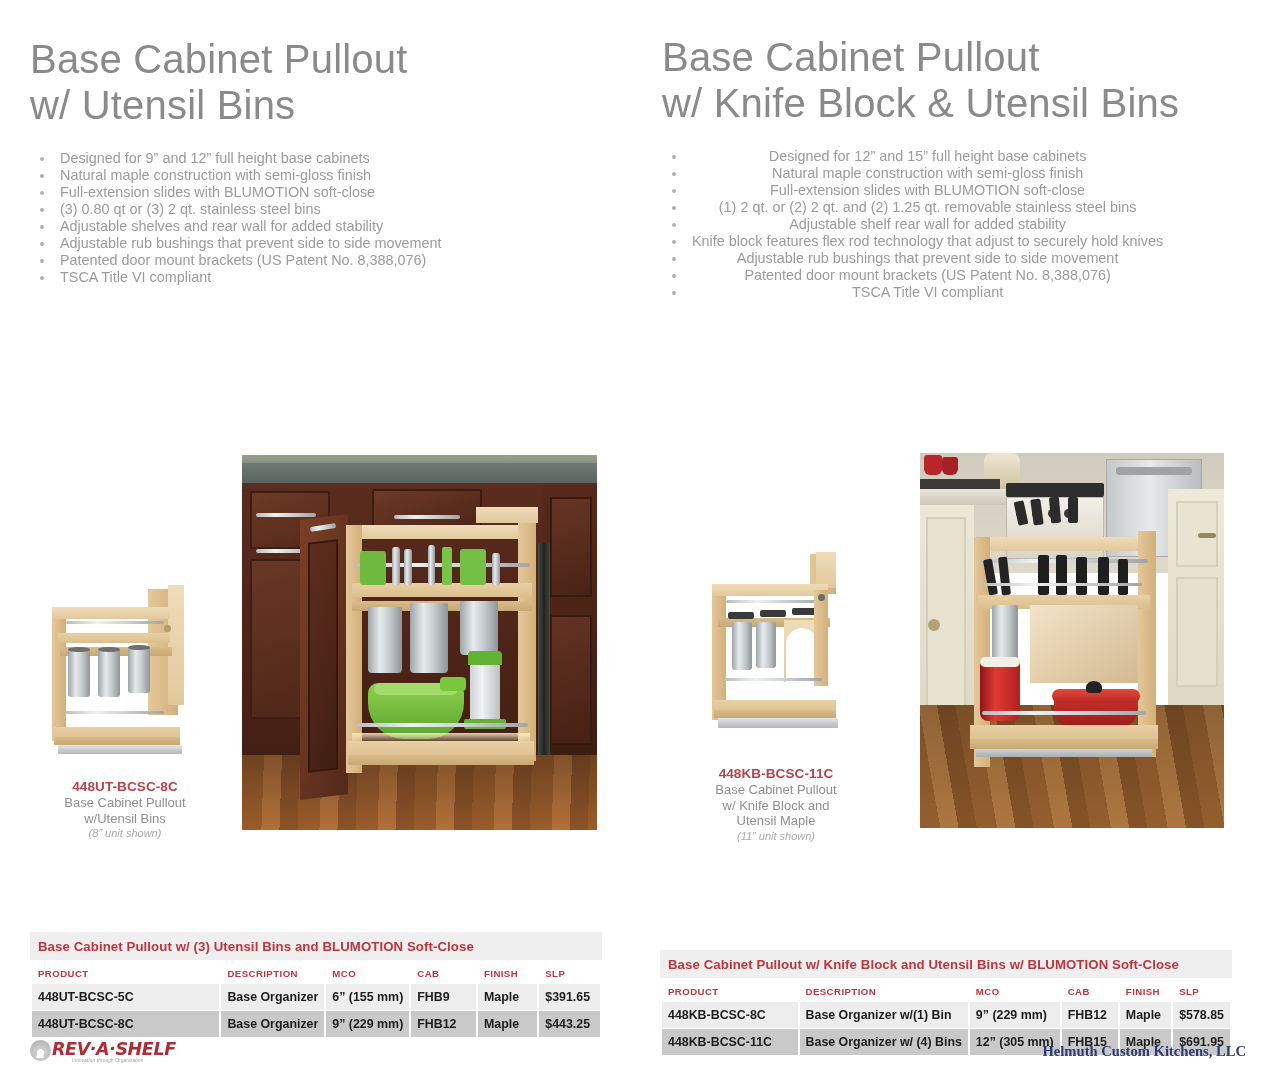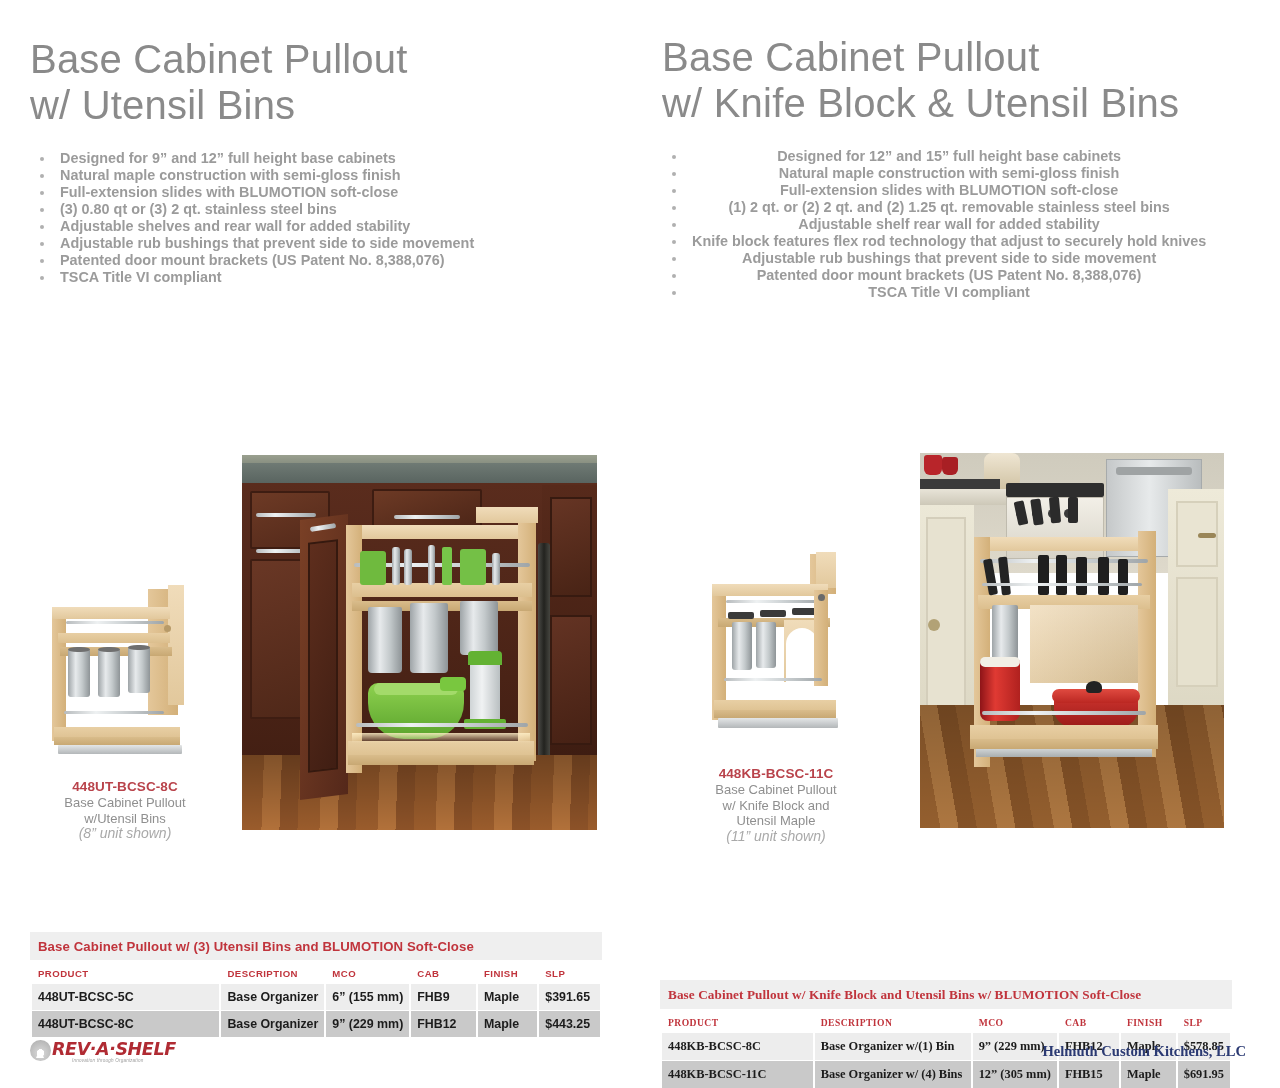--- a/index.html
+++ b/index.html
@@ -29,21 +29,20 @@
 
   
   .features { position: absolute; list-style: none; }
   .features li {
     position: relative;
     padding-left: 28px;
     color: #9b9b9b;
     font-size: 14.4px;
     line-height: 17px;
     white-space: nowrap;
-    font-weight: bold;
   }
   .features li::before {
     content: "";
     position: absolute;
     left: 8px; top: 7px;
     width: 4px; height: 4px;
     border-radius: 50%;
     background: #b0b0b0;
   }
   #features-left { left: 32px; top: 150px; }
@@ -70,28 +69,28 @@
   #life-left  { left: 242px; top: 455px; width: 355px; height: 375px; }
   #life-right { left: 920px; top: 453px; width: 304px; height: 375px; }
 
   
   .caption { position: absolute; text-align: center; }
   .caption .sku {
     color: #b9434b; font-weight: 700; font-size: 13.5px; letter-spacing: .1px;
     line-height: 17px;
   }
   .caption .desc { color: #8f8f8f; font-size: 13px; line-height: 15.5px; }
-  .caption .note { color: #a9a9a9; font-size: 14px; font-style: italic; line-height: 14px; }
+  .caption .note { color: #a9a9a9; font-size: 11px; font-style: italic; line-height: 14px; }
   #cap-left  { left: 30px;  top: 778px; width: 190px; }
   #cap-right { left: 690px; top: 765px; width: 172px; }
 
   
   .spec { position: absolute; }
   #spec-left  { left: 30px;  top: 932px; width: 572px; }
-  #spec-right { left: 660px; top: 980px; width: 572px; font-family: Liberation Serif, serif; }
+  #spec-right { left: 660px; top: 950px; width: 572px; }
 
   .spec-title {
     background: #efefef;
     color: #c0343c;
     font-weight: 700;
     font-size: 13.2px;
     letter-spacing: .1px;
     padding: 7px 8px 6px 8px;
     white-space: nowrap;
   }

